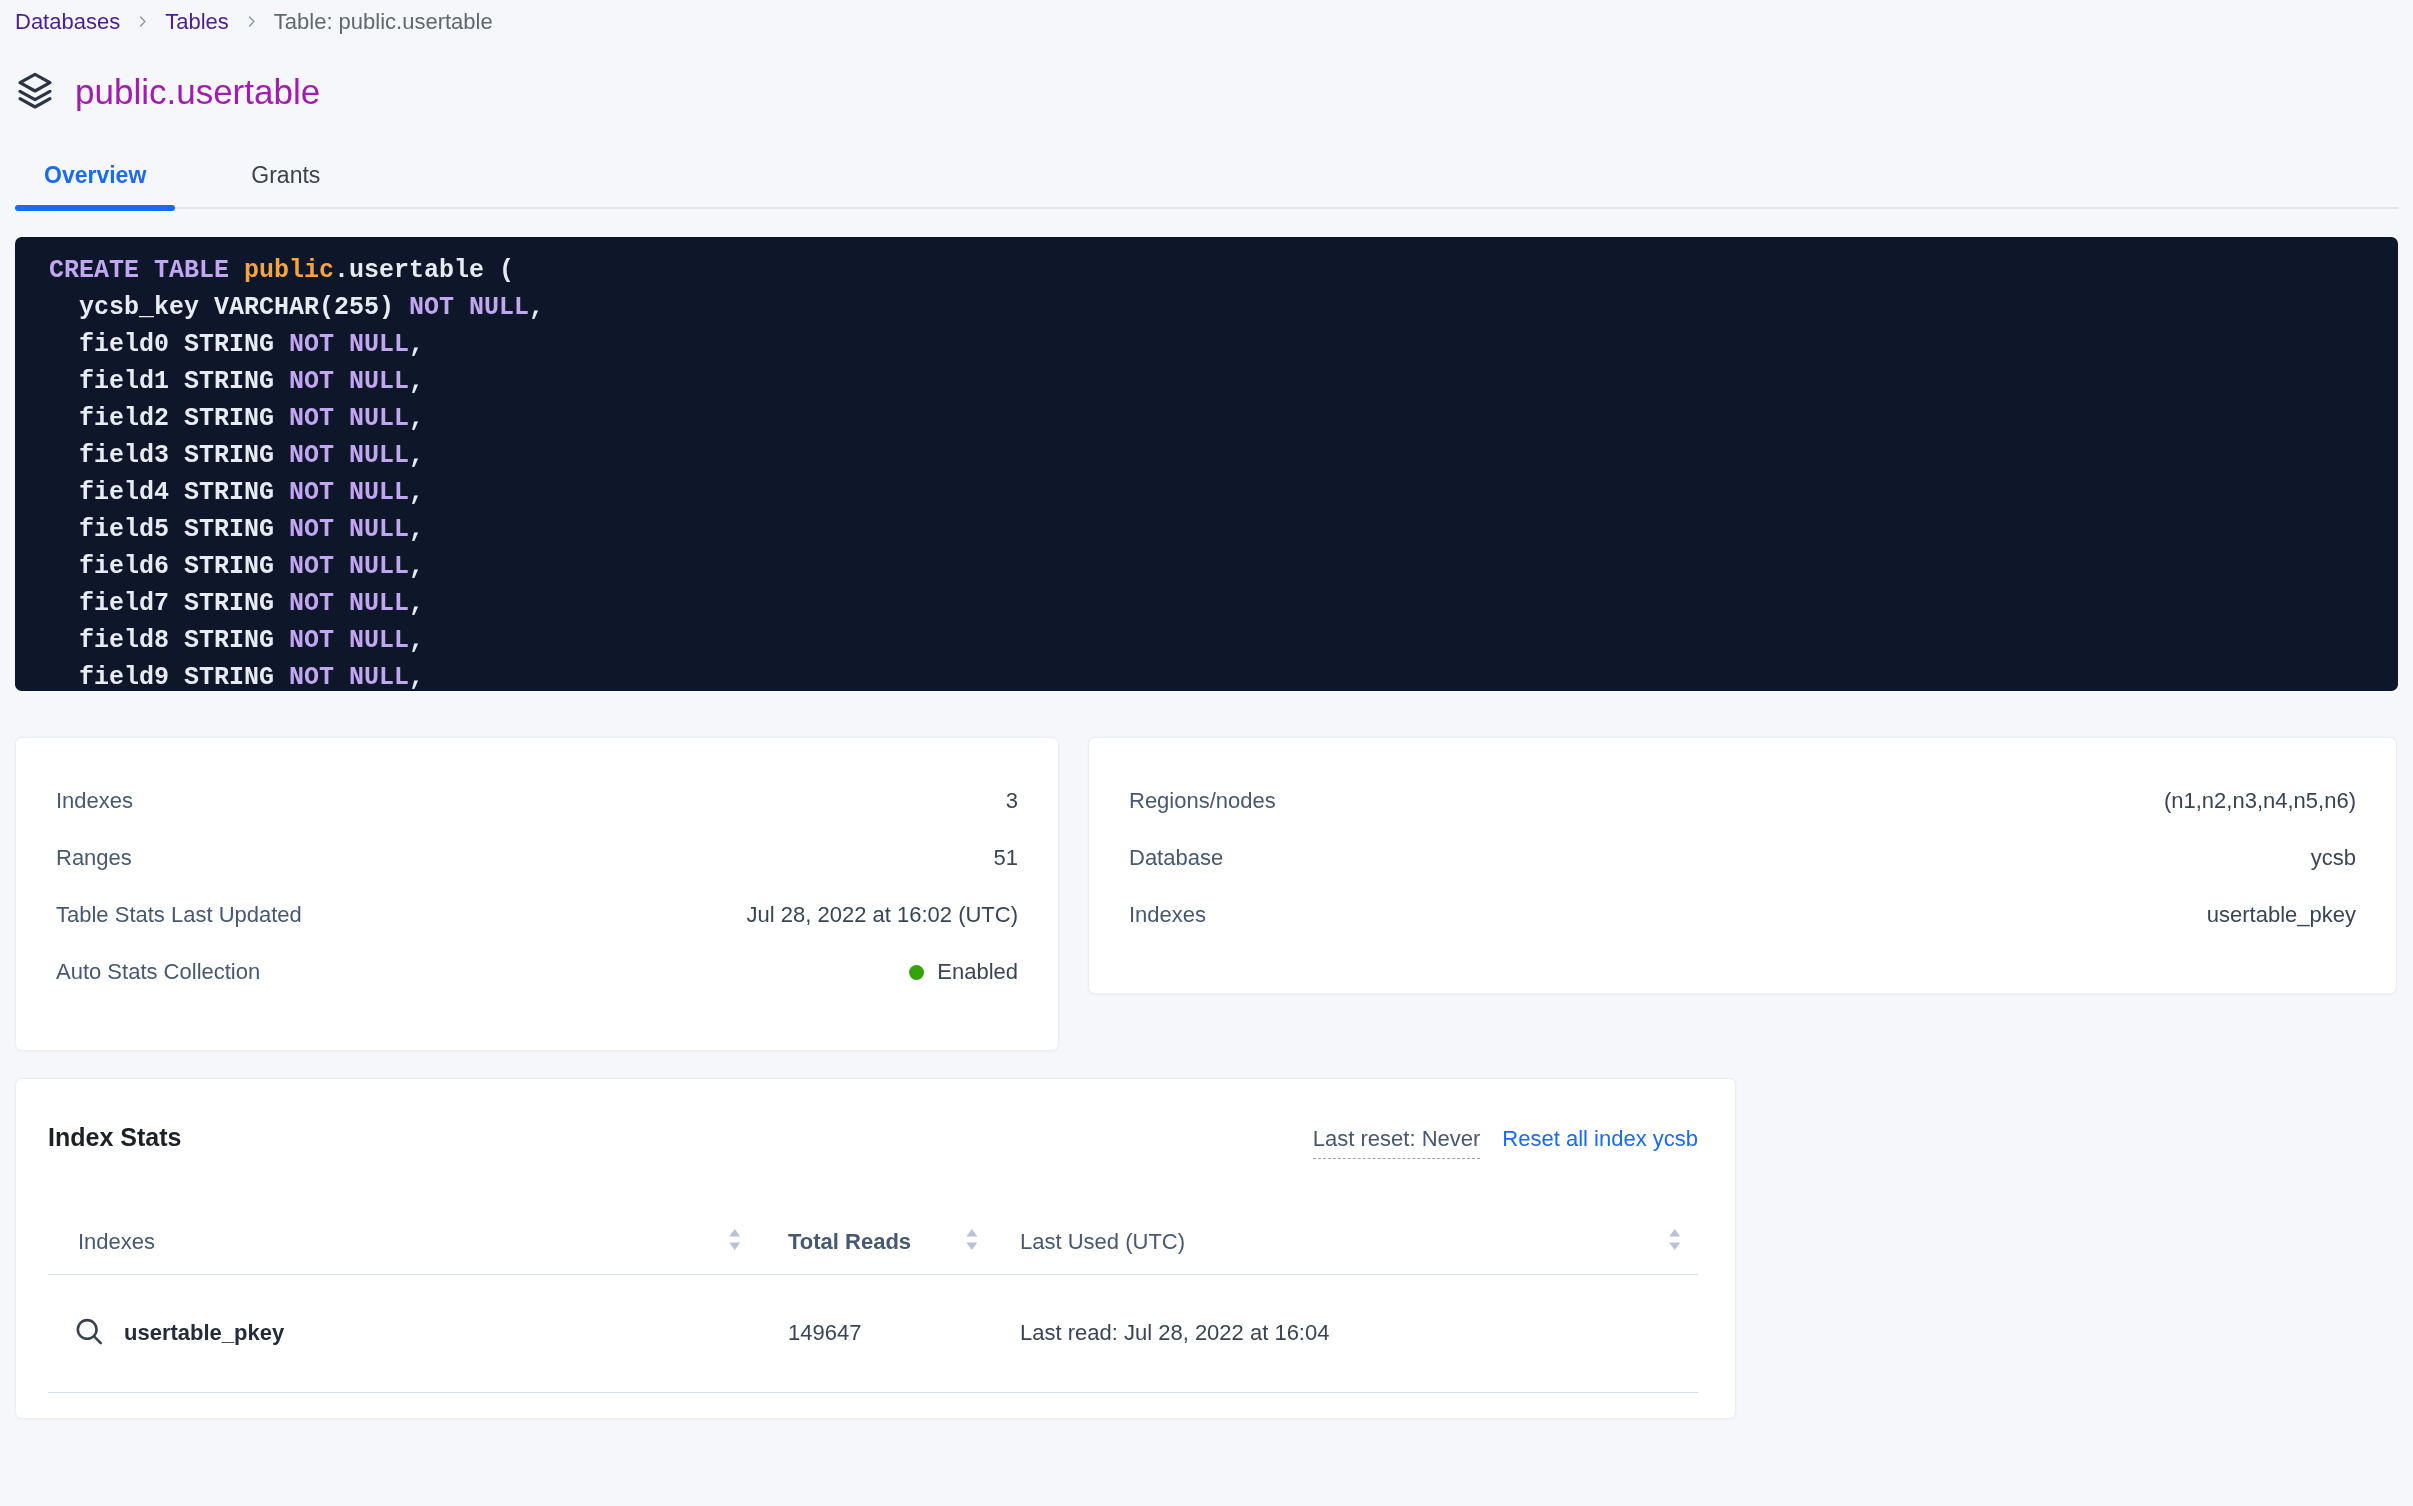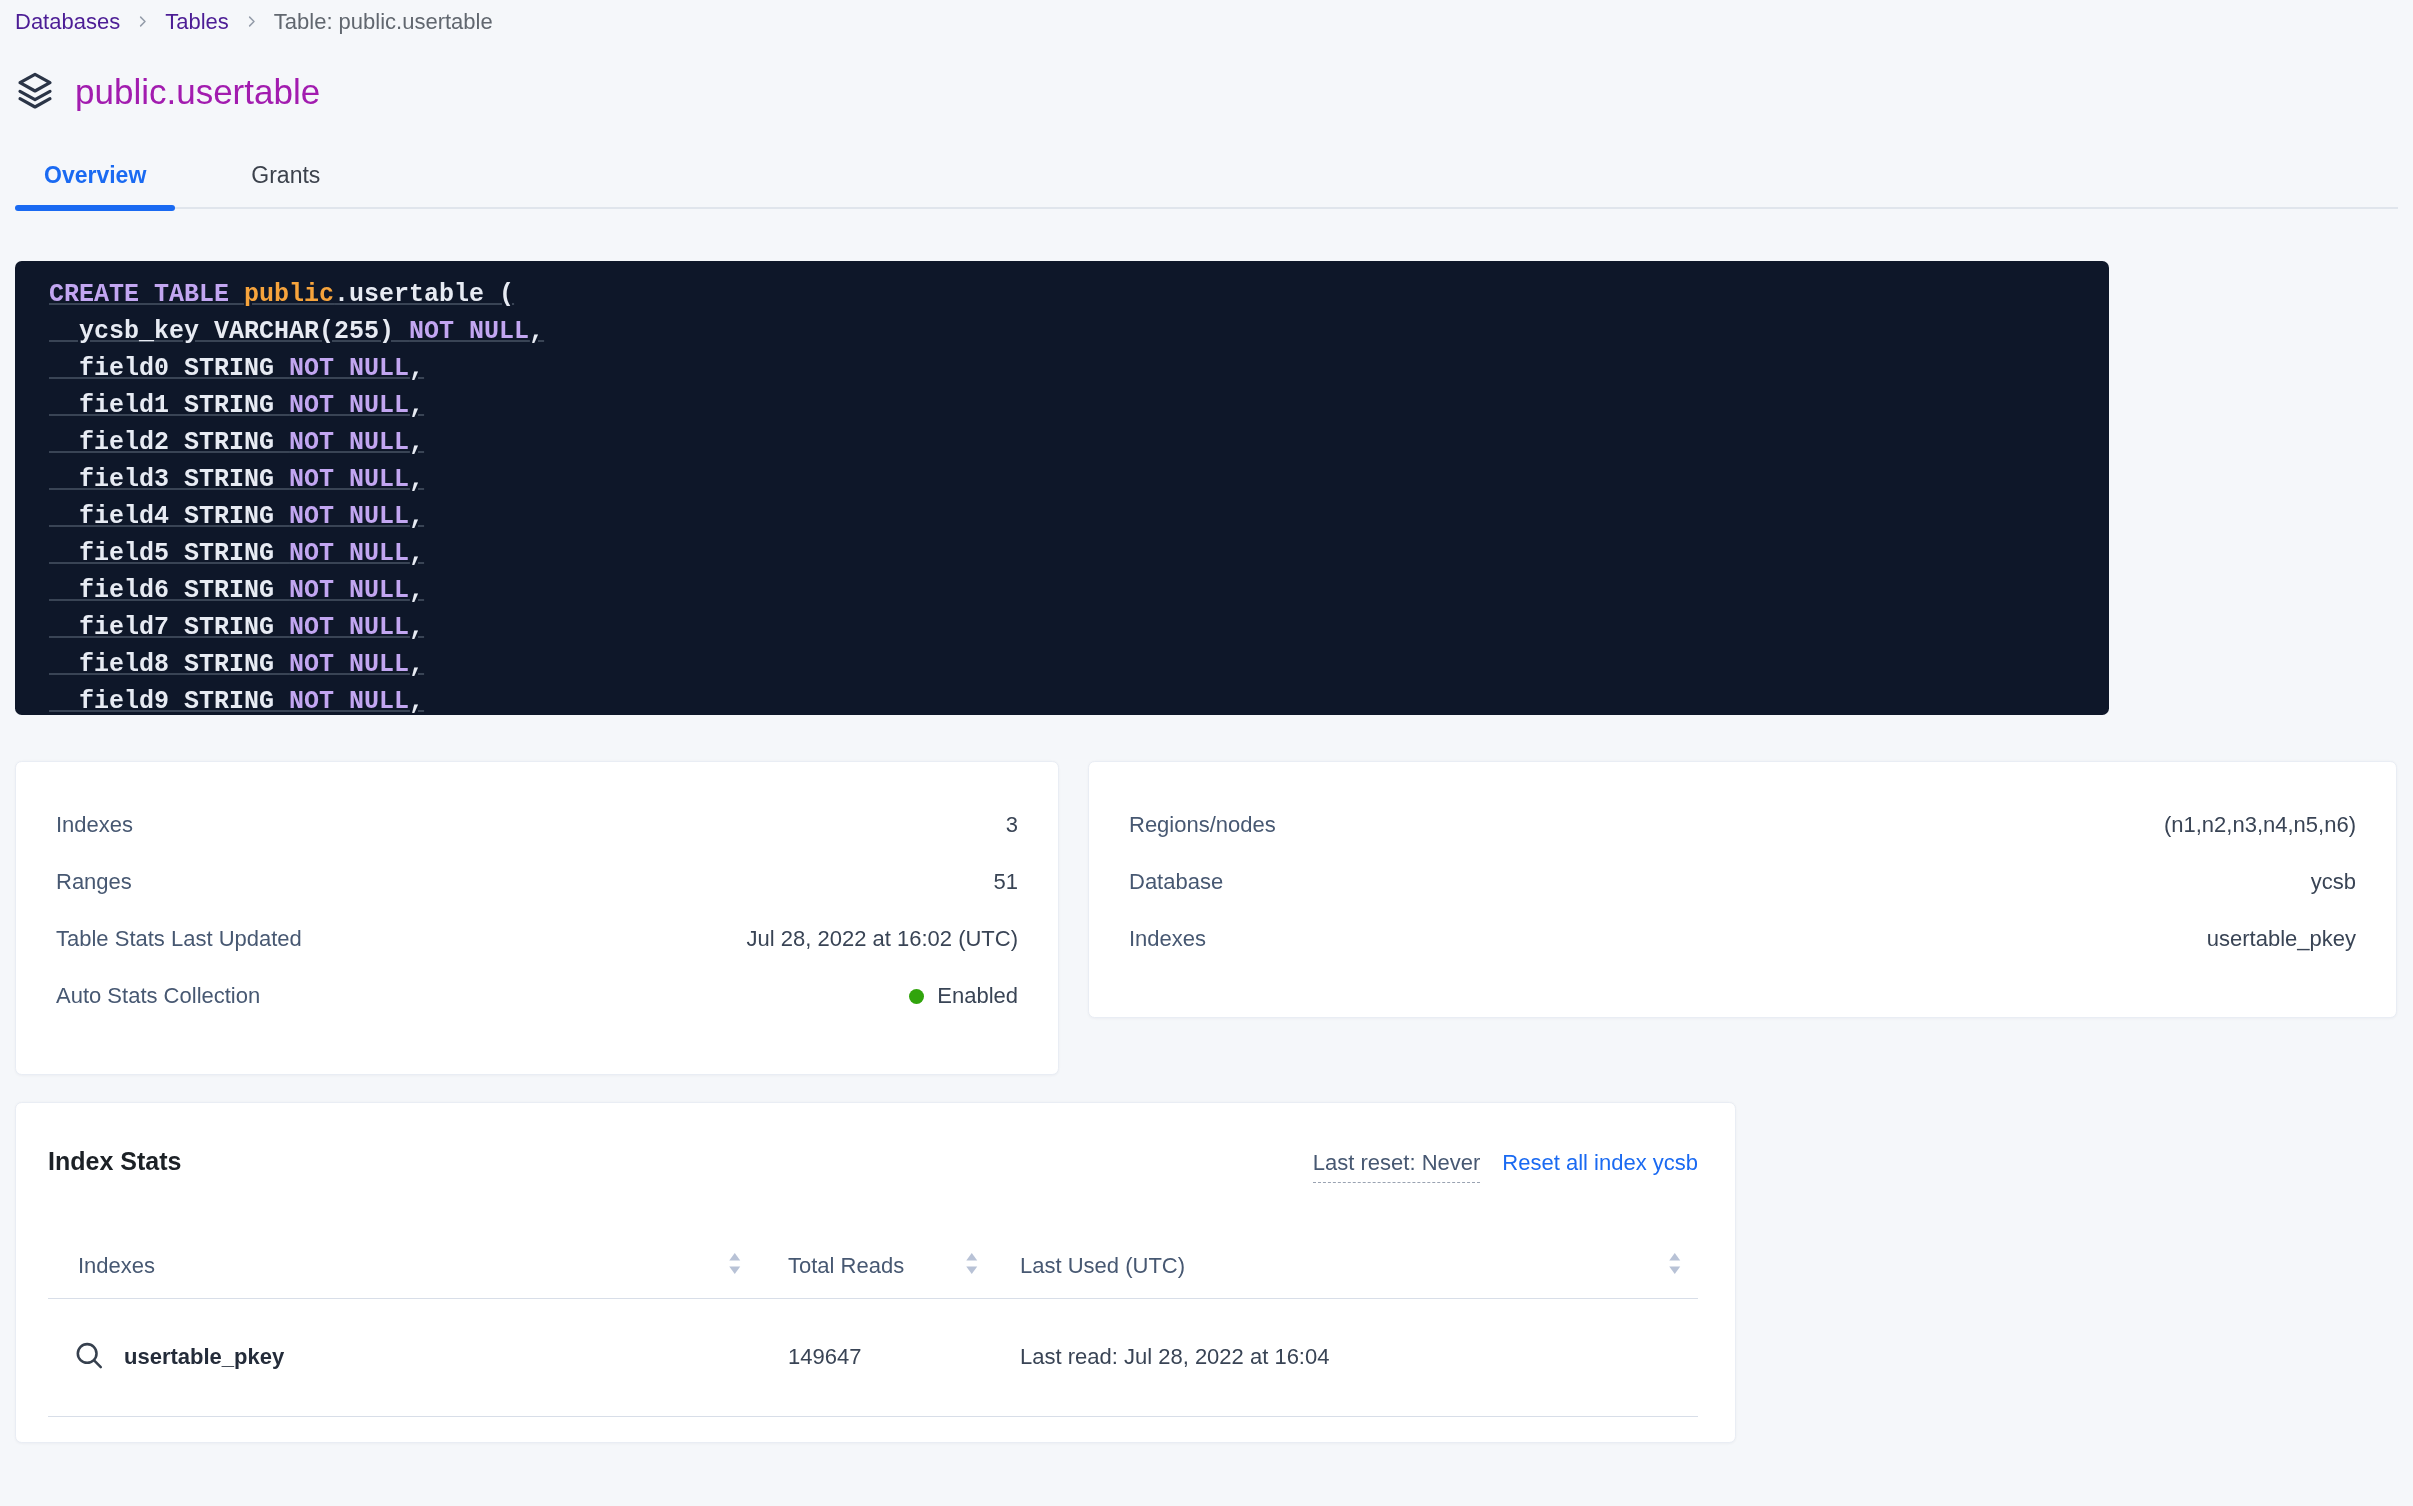--- a/index.html
+++ b/index.html
@@ -28,22 +28,22 @@
   .tab { position:relative; padding:0 29px 17px 29px; font-size:23px; line-height:30px; color:#3c424c; font-weight:500; cursor:pointer; }
   .tab + .tab { margin-left:47px; }
   .tab.active { color:#1a6af2; font-weight:600; }
   .tab.active::after {
     content:""; position:absolute; left:0; right:0; bottom:-4.2px; height:5.9px;
     border-radius:3.4px; background:#1a6af2;
   }
 
   
   .sql-box {
-    margin-top:52px; width:2094px; height:454px; border-radius:6.7px;
-    background:#0e1729; overflow:hidden; padding:15px 0 0 34px;text-decoration:underline;
+    margin-top:28px; width:2383px; height:454px; border-radius:6.7px;
+    background:#0e1729; overflow:hidden; padding:15px 0 0 34px;
   }
   .code-line {
     font-family:"Liberation Mono","DejaVu Sans Mono",monospace;
     font-size:25px; font-weight:700; line-height:37px; white-space:pre;
   }
   .tok-plain  { color:#e7ebf3; }
   .tok-kw     { color:#c2a6f1; }
   .tok-schema { color:#f7a43c; }
 
   
@@ -65,21 +65,21 @@
   .index-head { display:flex; justify-content:space-between; align-items:baseline; }
   .index-title { font-size:25px; font-weight:700; color:#1c2126; line-height:32px; }
   .index-head-right { display:flex; align-items:baseline; }
   .last-reset { font-size:22px; color:#475872; border-bottom:1.7px dashed #9aa3b2; padding-bottom:5.9px; }
   .reset-link { font-size:22px; color:#1a6af2; margin-left:22px; cursor:pointer; font-weight:500; }
 
   .thead, .tr { display:grid; grid-template-columns:712px 232px 708px; }
   .thead { margin-top:52px; height:64px; align-items:center; border-bottom:1.7px solid #d8dee8; }
   .th { display:flex; align-items:center; justify-content:space-between; font-size:22px; color:#475872; }
   .th-1 { padding-left:30px; padding-right:18.6px; }
-  .th-2 { padding-left:28px; padding-right:13.5px; }
+  .th-2 { padding-left:28px; padding-right:13.5px;font-weight:bold; }
   .th-3 { padding-left:28px; padding-right:18.6px; }
   .sort-icon { flex:0 0 auto; }
 
   .tr { height:118px; align-items:center; border-bottom:1.7px solid #d8dee8; }
   .td { font-size:22px; color:#394455; }
   .td-name { display:flex; align-items:center; gap:17px; padding-left:25px; }
   .idx-name { font-weight:700; color:#242c3a; }
   .td-reads { padding-left:28px; }
   .td-used  { padding-left:28px; }
 </style>

